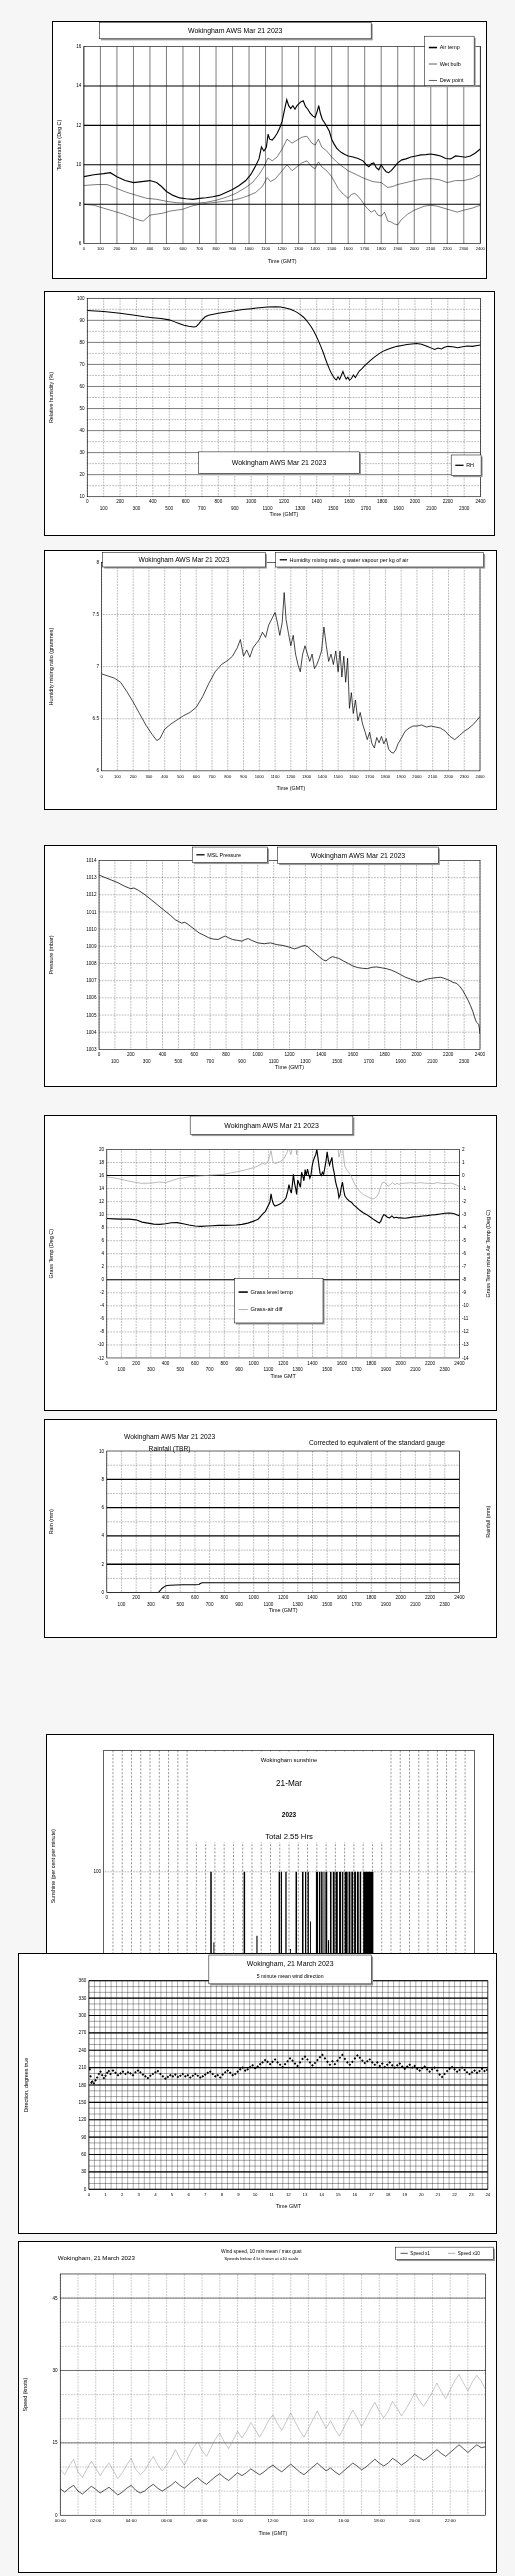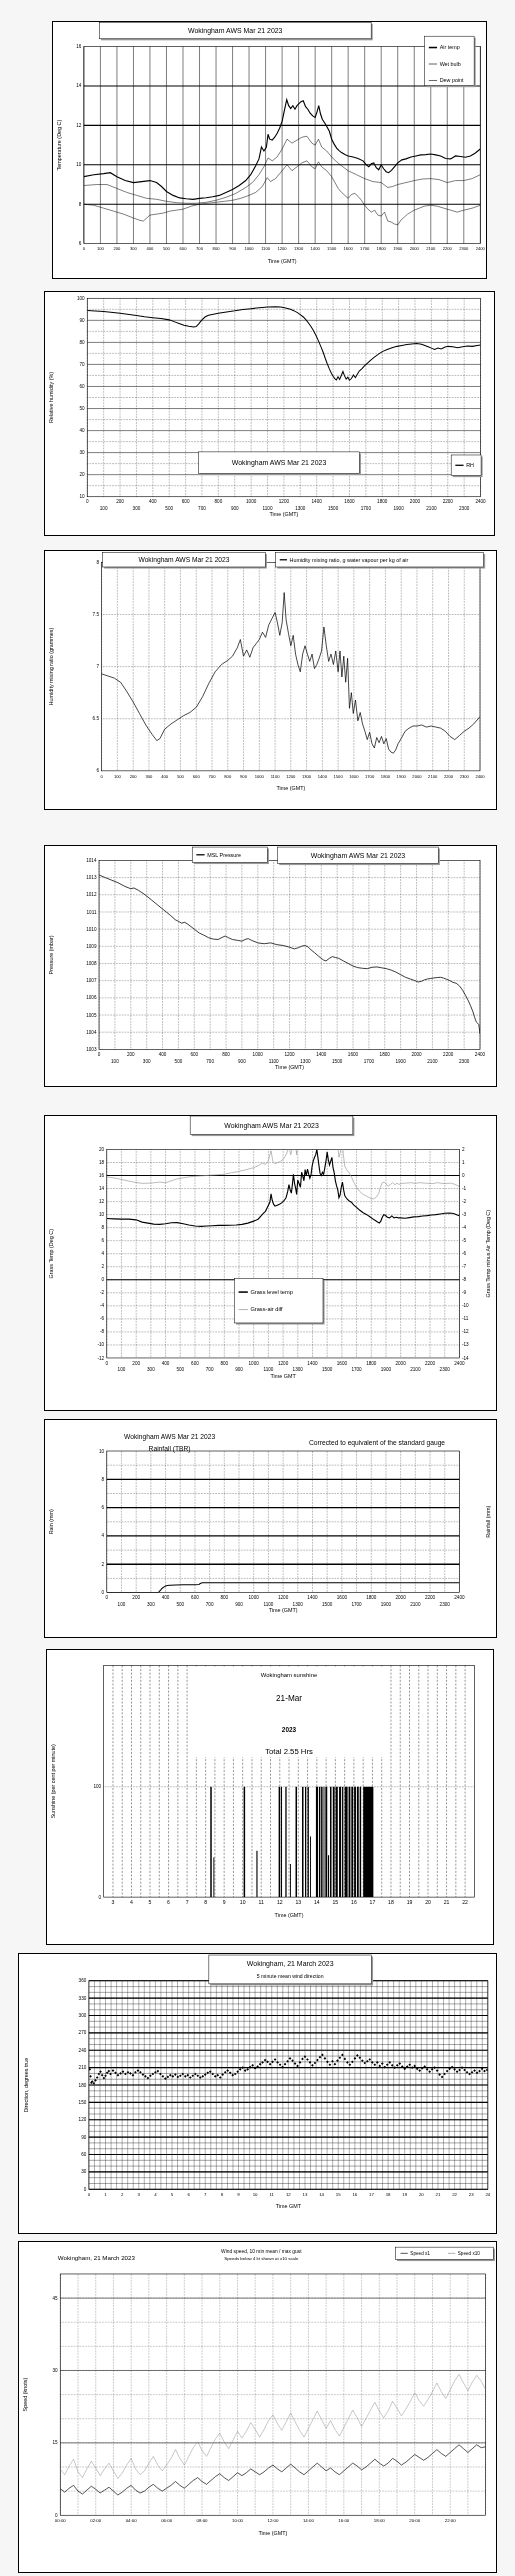--- a/index.html
+++ b/index.html
@@ -577,21 +577,21 @@
         <text x="16" y="197.5" transform="rotate(-90 16 197.5)" text-anchor="middle" font-size="10.5">Rain (mm)</text>
         <text x="864" y="197.5" transform="rotate(-90 864 197.5)" text-anchor="middle" font-size="10.5">Rainfall (mm)</text>
         <g clip-path="url(#cp5)">
           <polyline points="120.0,335.0 219.9,335.0 222.2,332.8 224.5,330.1 226.7,327.3 229.0,325.6 231.3,324.0 234.2,322.4 237.6,321.3 242.7,320.7 254.1,320.1 268.4,319.9 291.3,319.6 299.2,319.1 301.5,317.4 303.8,316.3 306.1,315.8 805.0,315.8" fill="none" stroke="#000" stroke-width="2"></polyline>
         </g>
         <text x="242" y="36" text-anchor="middle" font-size="13" font-weight="normal">Wokingham AWS Mar 21 2023</text>
         <text x="242" y="60" text-anchor="middle" font-size="13" font-weight="normal">Rainfall (TBR)</text>
         <text x="645" y="48" text-anchor="middle" font-size="13" font-weight="normal">Corrected to equivalent of the standard gauge</text>
       </svg>
     </div>
-    <div class="panel" style="left: 46px; top: 1649px; width: 448px; height: 296px; border-width: 0.5px;">
+    <div class="panel" style="left: 46px; top: 1734px; width: 448px; height: 296px; border-width: 0.5px;">
       <svg width="447" height="295" viewBox="0 0 868 573">
         <defs>
           <clipPath id="cp6">
             <rect x="110" y="30" width="720" height="450"></rect>
           </clipPath>
         </defs>
         <line x1="128.0" x2="128.0" y1="30" y2="480" stroke="#000" stroke-width="0.8" stroke-dasharray="4,3"></line>
         <line x1="146.0" x2="146.0" y1="30" y2="480" stroke="#000" stroke-width="0.8" stroke-dasharray="4,3"></line>
         <line x1="164.0" x2="164.0" y1="30" y2="480" stroke="#000" stroke-width="0.8" stroke-dasharray="4,3"></line>
         <line x1="182.0" x2="182.0" y1="30" y2="480" stroke="#000" stroke-width="0.8" stroke-dasharray="4,3"></line>

